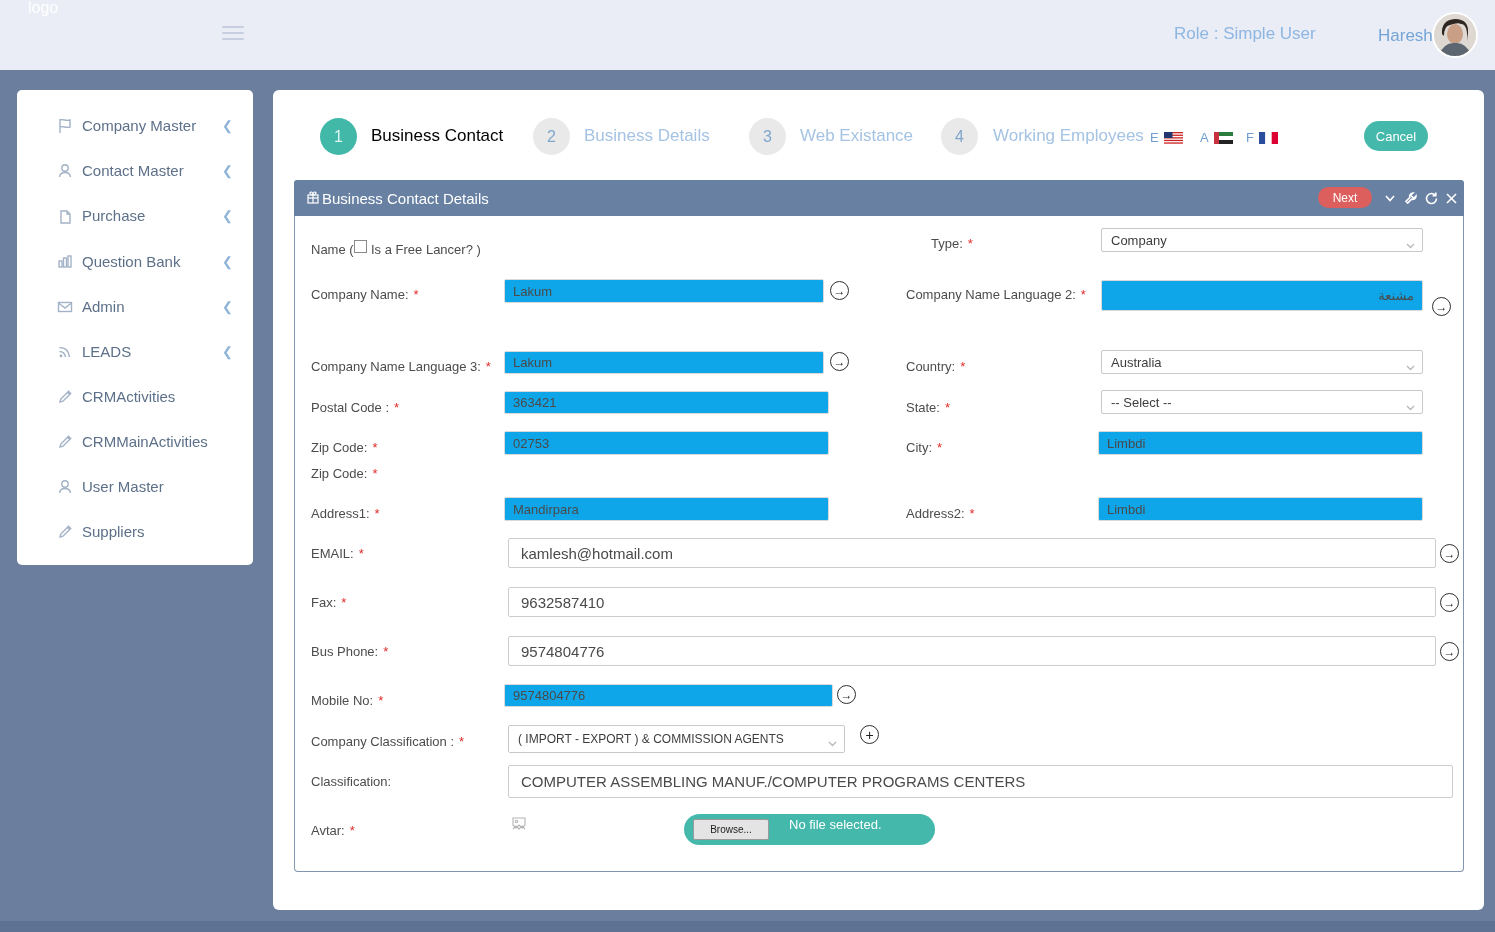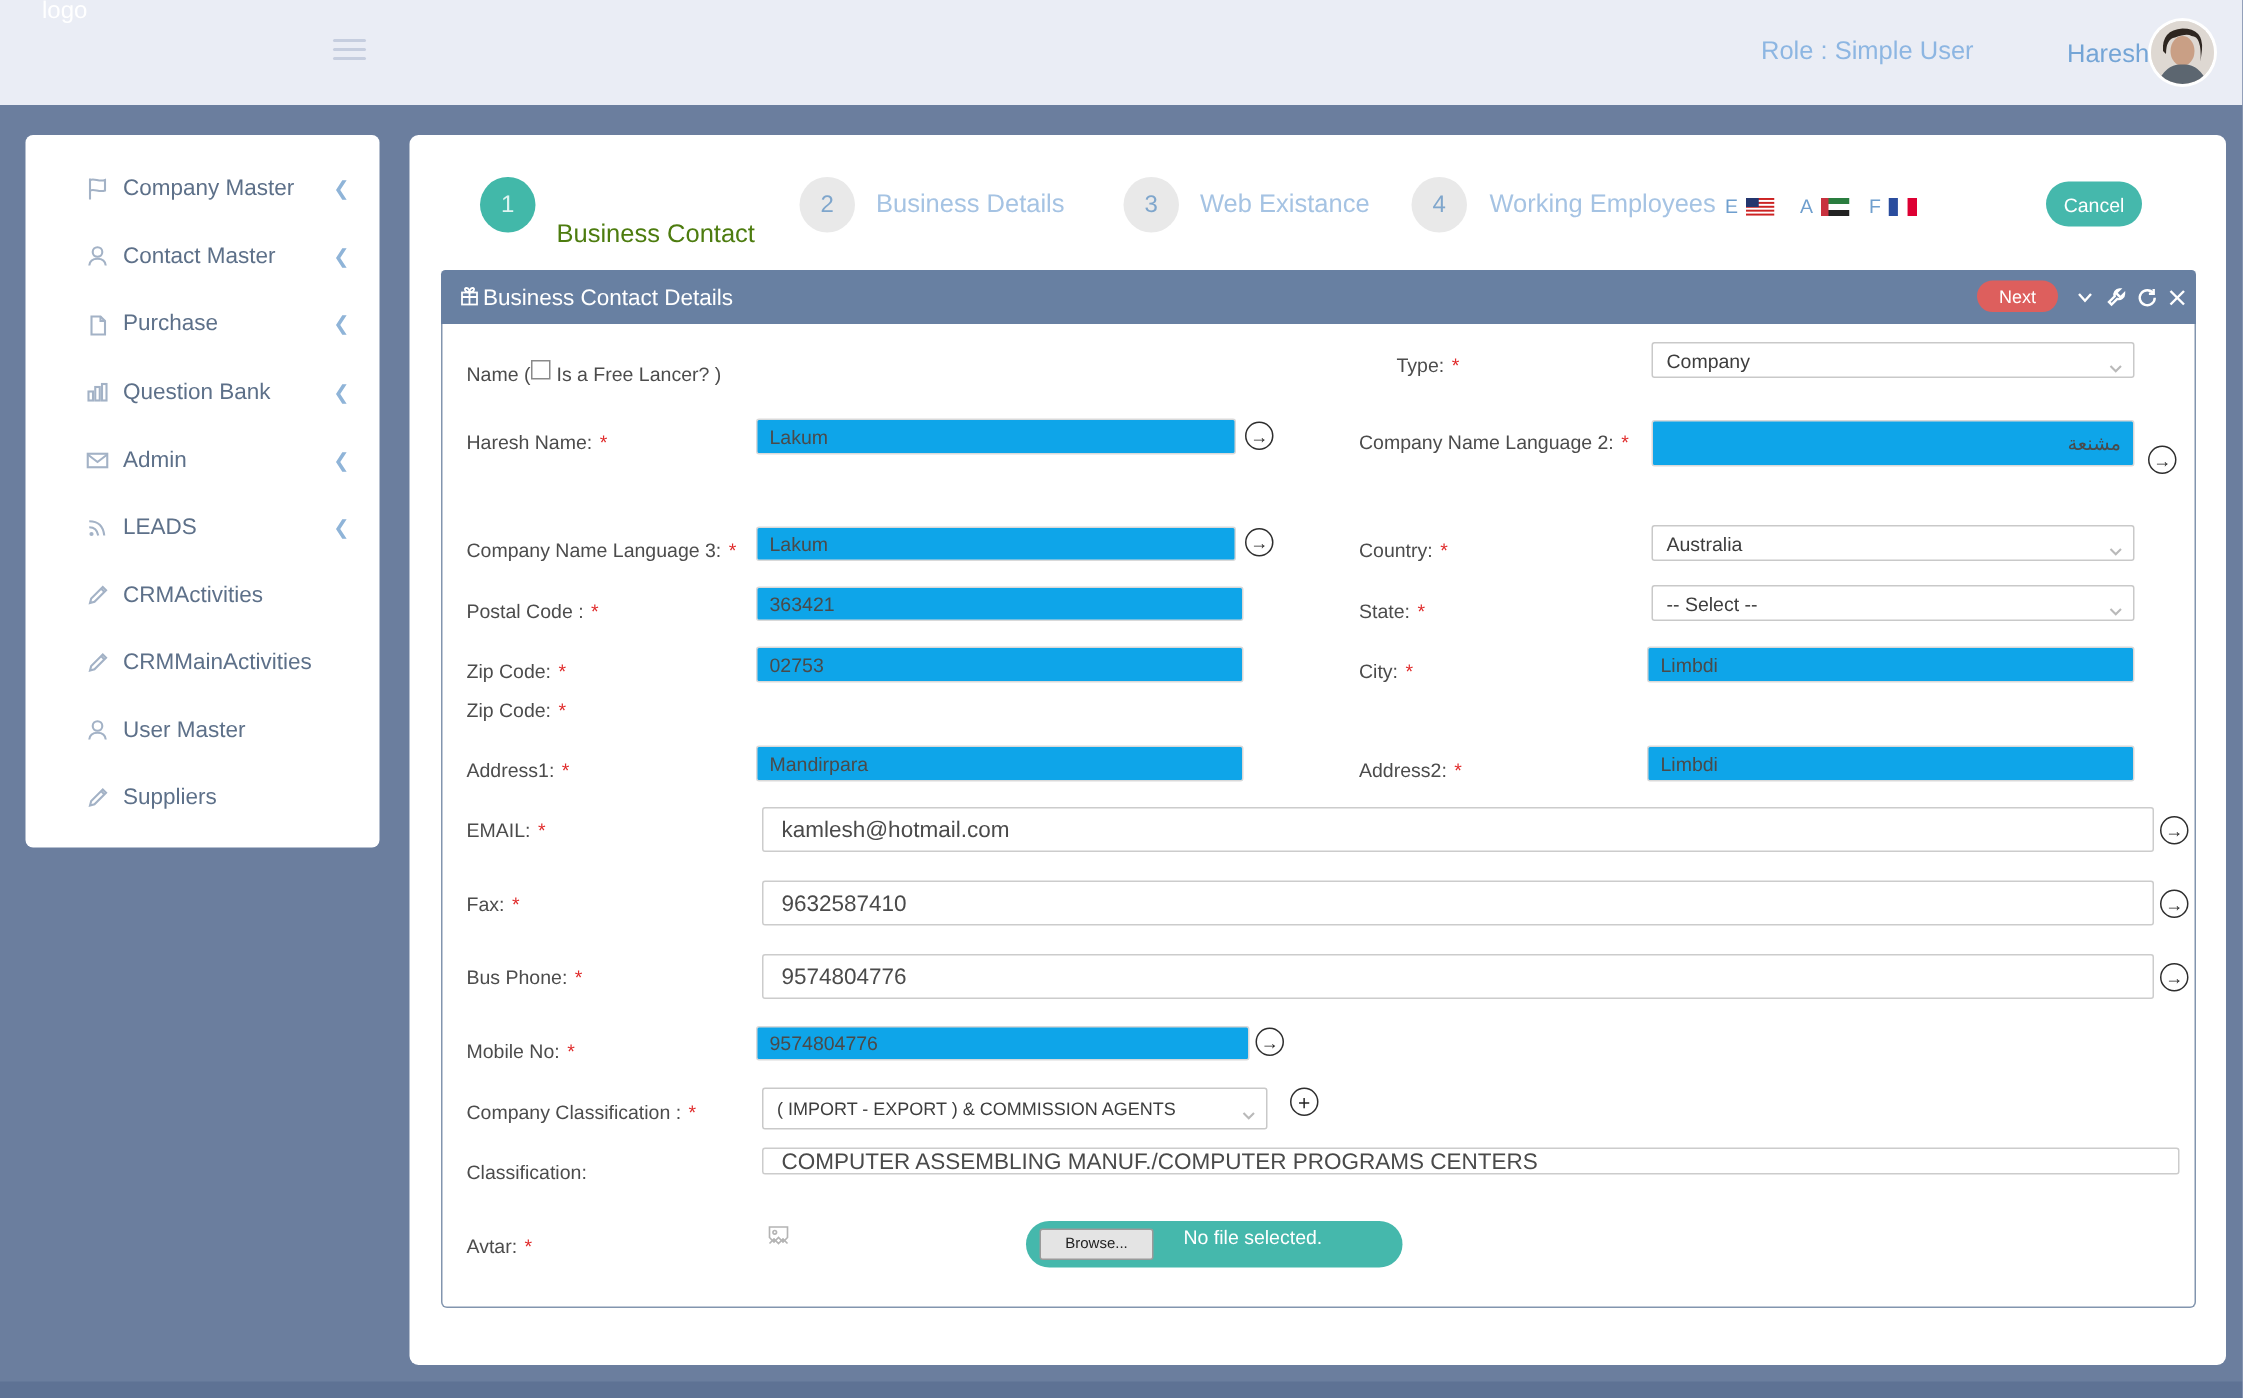--- a/index.html
+++ b/index.html
@@ -25,21 +25,21 @@
   .s-icon svg { stroke:#a3b2c6; fill:none; stroke-width:1.4; }
 
   
   .main { position:absolute; left:273px; top:90px; width:1211px; height:820px; background:#ffffff; border-radius:6px; }
 
   
   .step-circle { position:absolute; width:37px; height:37px; border-radius:50%; display:flex; align-items:center; justify-content:center; font-size:16px; }
   .step-circle.active { background:#42b8a9; color:#dff4f1; }
   .step-circle.inactive { background:#e9e9e9; color:#7fa6cc; }
   .step-label { position:absolute; top:36px; font-size:17px; white-space:nowrap; }
-  .step-label.active { color:#4d7c0f;margin-top:20px; }
+  .step-label.active { color:#000000; }
   .step-label.inactive { color:#a5c3e3; }
   .lang { position:absolute; top:40px; display:flex; align-items:center; gap:5px; cursor:pointer; }
   .lang .ltr { font-size:13px; color:#6f9fce; }
   .lang svg { display:block; }
   .cancel-btn { position:absolute; left:1091px; top:31px; width:64px; height:30px; background:#45b8ac; border:none; border-radius:15px; color:#ffffff; font-size:13px; cursor:pointer; font-family:"Liberation Sans",sans-serif; }
 
   
   .panel { position:absolute; left:21px; top:90px; width:1170px; height:692px; }
   .panel-head { position:absolute; left:0; top:0; width:1170px; height:36px; background:#6880a2; border-radius:3px 3px 0 0; display:flex; align-items:center; }
   .panel-title { position:absolute; left:28px; color:#ffffff; font-size:15px; }
@@ -302,21 +302,21 @@
         <span class="lbl" style="left:76px; top:26px;">Is a Free Lancer? )</span>
 
         <span class="lbl" style="left:636px; top:20px;"><span>Type:</span><span class="req">*</span></span>
         <div class="sel" style="left:806px; top:12px; width:322px; height:24px;">
           <span>Company</span>
           <span class="chev"><svg width="9" height="6" viewBox="0 0 9 6" fill="none" stroke="#b9b9b9" stroke-width="1.4">
                 <polyline points="1,1 4.5,4.5 8,1"></polyline>
               </svg></span>
         </div>
 
-        <span class="lbl" style="left:16px; top:71px;"><span>Haresh Name:</span><span class="req">*</span></span>
+        <span class="lbl" style="left:16px; top:71px;"><span>Company Name:</span><span class="req">*</span></span>
         <input class="inp grey" style="left: 209px; top: 63px; width: 320px; height: 24px;" value="Lakum">
         <span class="circle-btn" style="left:535px; top:65px;">
             <span>→</span>
           </span>
 
         <span class="lbl" style="left:611px; top:71px;"><span>Company Name Language 2:</span><span class="req">*</span></span>
         <input class="inp grey" style="left: 806px; top: 64px; width: 322px; height: 31px; text-align: right; direction: rtl;" value="مشنعة">
         <span class="circle-btn" style="left:1137px; top:81px;">
             <span>→</span>
           </span>
@@ -389,21 +389,21 @@
           <span>( IMPORT - EXPORT ) &amp; COMMISSION AGENTS</span>
           <span class="chev"><svg width="9" height="6" viewBox="0 0 9 6" fill="none" stroke="#b9b9b9" stroke-width="1.4">
                 <polyline points="1,1 4.5,4.5 8,1"></polyline>
               </svg></span>
         </div>
         <span class="circle-btn" style="left:565px; top:509px; font-size:14px;">
             <span>+</span>
           </span>
 
         <span class="lbl" style="left:16px; top:558px;">Classification:</span>
-        <input class="inp white big" style="left: 213px; top: 549px; width: 945px; height: 18px;" value="COMPUTER ASSEMBLING MANUF./COMPUTER PROGRAMS CENTERS">
+        <input class="inp white big" style="left: 213px; top: 549px; width: 945px; height: 33px;" value="COMPUTER ASSEMBLING MANUF./COMPUTER PROGRAMS CENTERS">
 
         <span class="lbl" style="left:16px; top:607px;"><span>Avtar:</span><span class="req">*</span></span>
         <span style="position:absolute; left:216px; top:600px;">
           <svg width="16" height="16" viewBox="0 0 16 16" fill="none" stroke="#b4b4b4" stroke-width="1.1">
             <path d="M2 2 H14 V9 L11 12 L8 9 L5 12 L2 9 Z"></path>
               <circle cx="5.5" cy="5.5" r="1.2"></circle>
               <path d="M2 13 L5 10 L8 13 L11 10 L14 13"></path>
           </svg>
         </span>
         <div class="file-pill">

